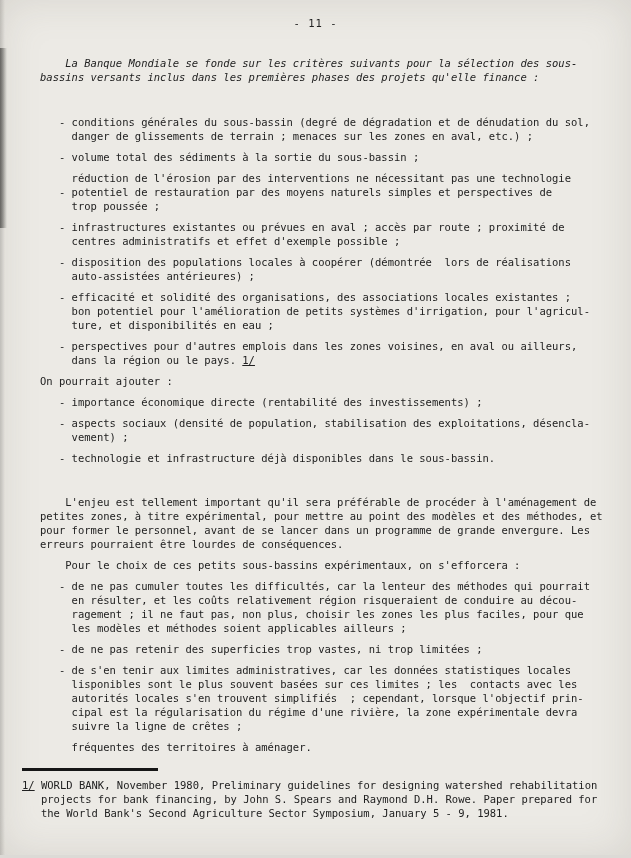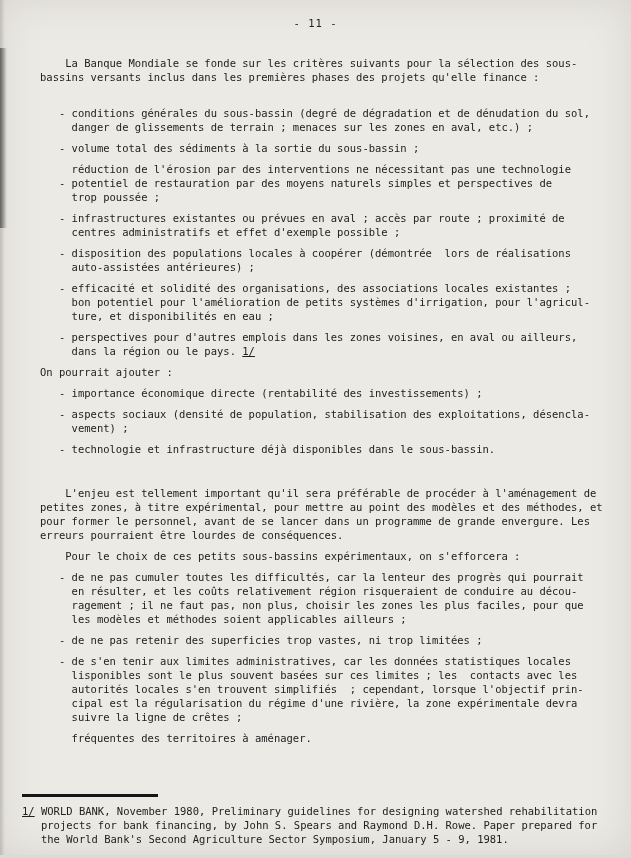--- a/index.html
+++ b/index.html
@@ -31,26 +31,26 @@
   .pagenum {
     text-align: center;
     padding-top: 16px;
     letter-spacing: 1px;
   }
   .body {
     padding: 26px 22px 0 40px;
   }
   .ln { white-space: pre; }
   .block { margin-bottom: 7px; }
-  .gap-lg { margin-bottom: 22px; }
+  .gap-lg { margin-bottom: 31px; font-style: italic; }
   .gap-xl { margin-bottom: 30px; }
   .u { text-decoration: underline; }
   .footnote {
     position: absolute;
-    left: 22px; top: 794px;
+    left: 22px; top: 768px;
     width: 600px;
   }
   .fn-rule {
     width: 136px; height: 3px;
     background: #161616;
     margin-bottom: 7px;
   }
 </style>
 </head>
 <body>
@@ -118,21 +118,21 @@
       <div class="ln">petites zones, à titre expérimental, pour mettre au point des modèles et des méthodes, et</div>
       <div class="ln">pour former le personnel, avant de se lancer dans un programme de grande envergure. Les</div>
       <div class="ln">erreurs pourraient être lourdes de conséquences.</div>
     </div>
 
     <div class="block">
       <div class="ln">    Pour le choix de ces petits sous-bassins expérimentaux, on s'efforcera :</div>
     </div>
 
     <div class="block">
-      <div class="ln">   - de ne pas cumuler toutes les difficultés, car la lenteur des progrès qui pourrait</div>
+      <div class="ln">   - de ne pas cumuler toutes les difficultés, car la lenteur des méthodes qui pourrait</div>
       <div class="ln">     en résulter, et les coûts relativement région risqueraient de conduire au décou-</div>
       <div class="ln">     ragement ; il ne faut pas, non plus, choisir les zones les plus faciles, pour que</div>
       <div class="ln">     les modèles et méthodes soient applicables ailleurs ;</div>
     </div>
     <div class="block">
       <div class="ln">   - de ne pas retenir des superficies trop vastes, ni trop limitées ;</div>
     </div>
     <div class="block">
       <div class="ln">   - de s'en tenir aux limites administratives, car les données statistiques locales</div>
       <div class="ln">     lisponibles sont le plus souvent basées sur ces limites ; les  contacts avec les</div>

